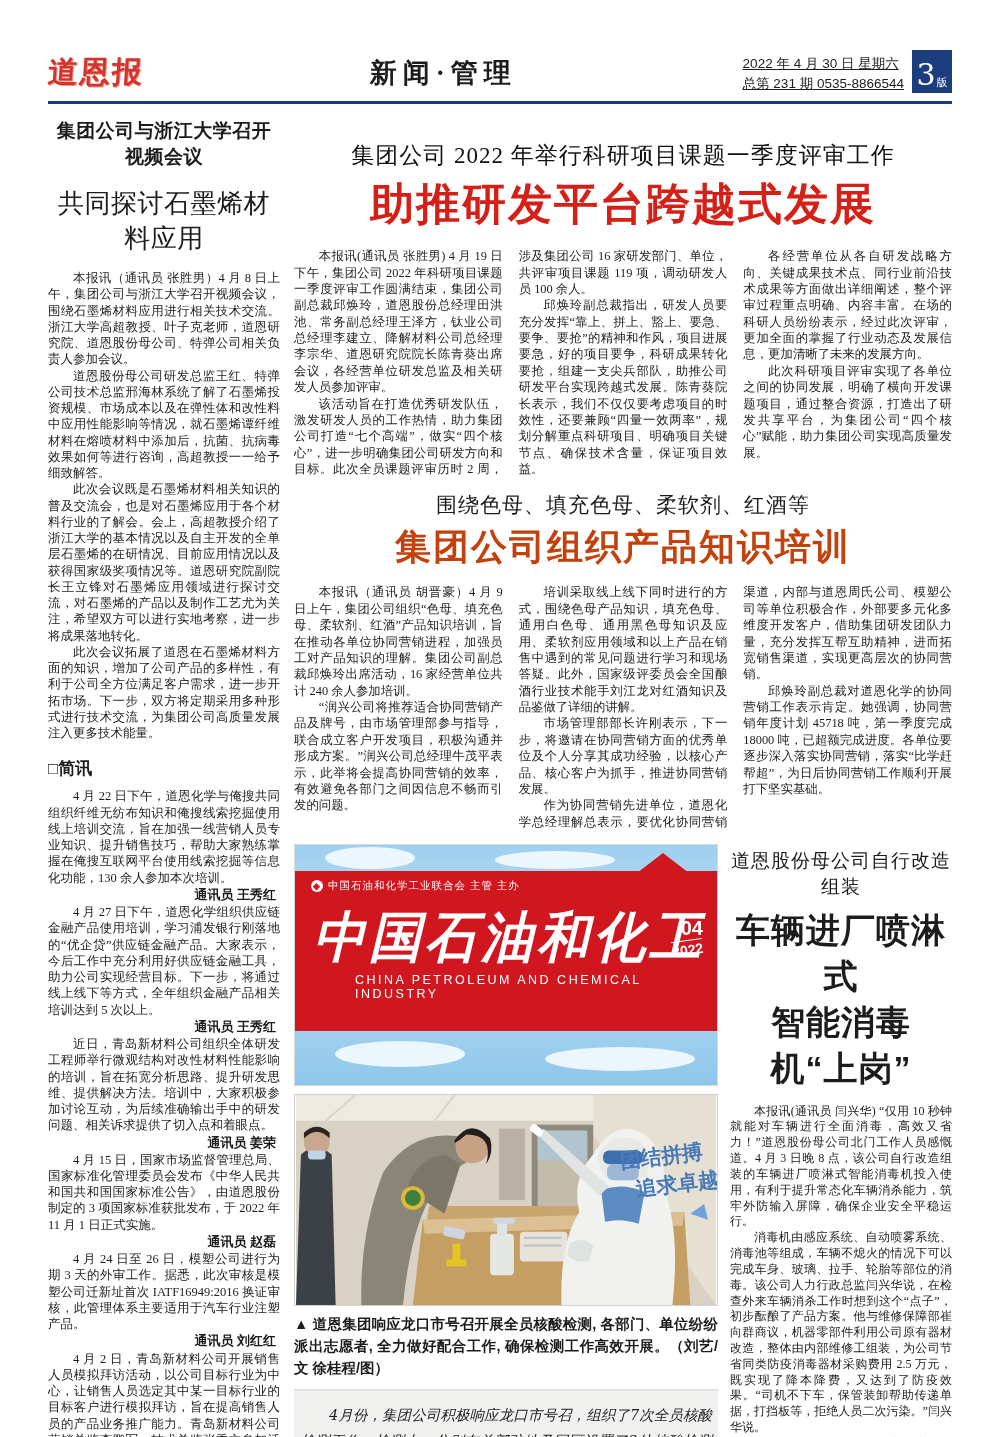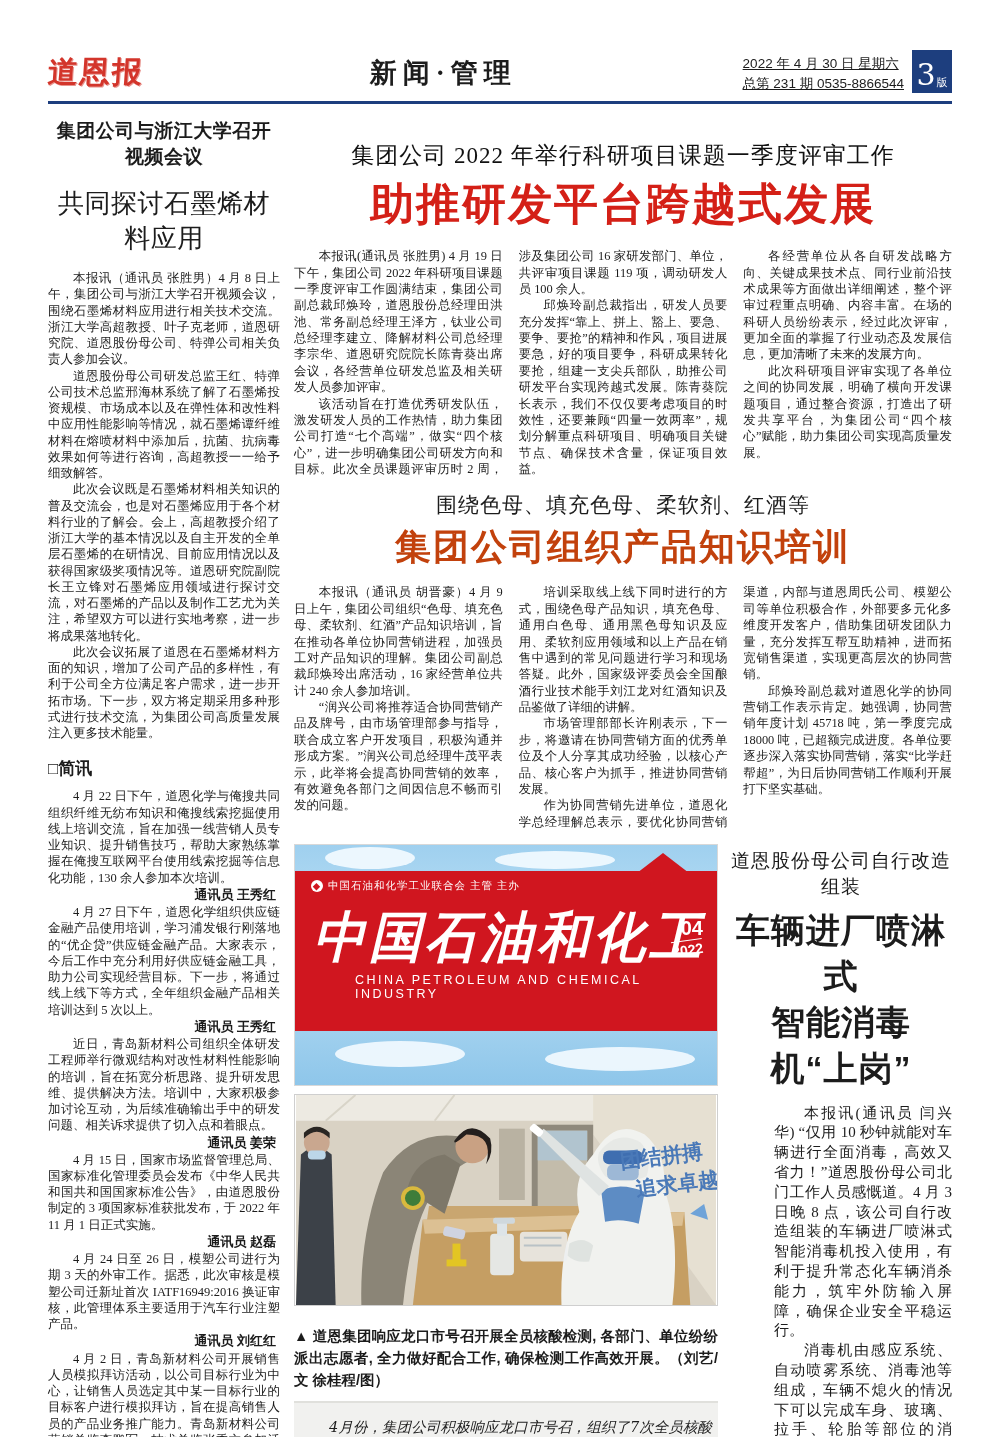--- a/index.html
+++ b/index.html
@@ -66,32 +66,32 @@
   .mag-title { position:absolute; left:18px; top:58px; color:#ffffff; font-size:52px; font-weight:900;
                font-style:italic; letter-spacing:4px; font-family:"DejaVu Serif",serif; transform:scaleY(1.05);}
   .mag-sub { position:absolute; left:60px; top:128px; color:#fff; font-size:12.5px; letter-spacing:2.5px;
              font-family:"Liberation Sans",sans-serif; }
   .mag-issue { position:absolute; right:14px; top:72px; color:#fff; text-align:right; font-family:"Liberation Sans",sans-serif;}
   .mag-issue .iss { font-size:20px; font-weight:bold; }
   .mag-issue .yr  { font-size:14px; font-weight:bold; border-top:1.5px solid #fff; transform:rotate(-8deg); padding-top:1px;}
 
   .photo-svg { display:block; width:100%; height:212px; border:1px solid #cfcfcf; margin-top:8px; }
 
-  .caption { font-size:14.5px; font-weight:bold; line-height:1.5; margin-top:20px; text-align:justify;
+  .caption { font-size:14.5px; font-weight:bold; line-height:1.5; margin-top:8px; text-align:justify;
              font-family:"Liberation Sans",sans-serif;}
   .note-box { background:#f1f1ef; border-top:2px solid #e0e0dc; border-bottom:2px solid #e0e0dc;
               margin-top:10px; padding:12px 6px 8px 6px; }
   .note-box p { font-size:14.5px; line-height:1.75; font-style:italic; text-align:justify; text-indent:2em;
                 font-family:"DejaVu Serif",serif; }
 
   
   .sa-kicker { text-align:center; font-size:19px; letter-spacing:1px; margin-top:4px; }
   .sa-title  { text-align:center; font-size:34px; font-weight:900; letter-spacing:1px; line-height:1.35;
                font-family:"Liberation Sans",sans-serif; margin:8px 0 12px 0; }
-  .sa-body p { font-size:15px; line-height:1.32; text-align:justify; text-indent:2em;margin-left:44px; }
+  .sa-body p { font-size:12px; line-height:1.32; text-align:justify; text-indent:2em; }
 </style>
 </head>
 <body>
 
 <div class="page">
 
   <div class="masthead">
     <div class="logo">道恩报</div>
     <div class="section-title">新闻·管理</div>
     <div class="mast-right">

